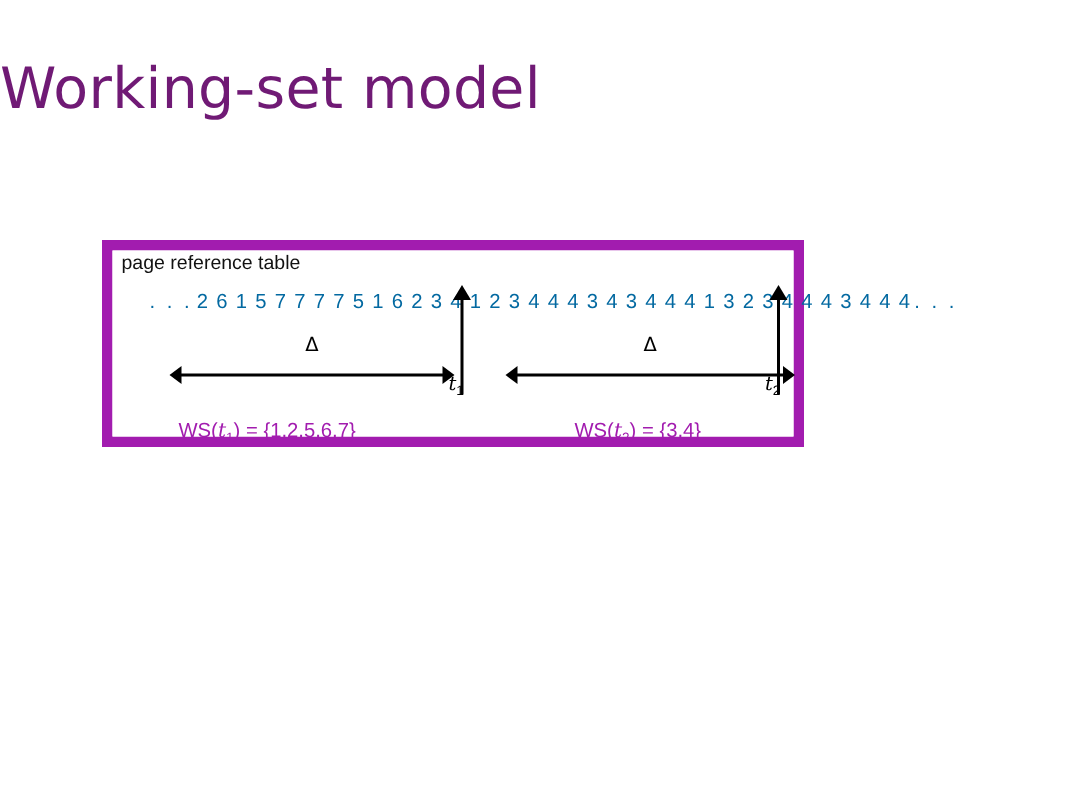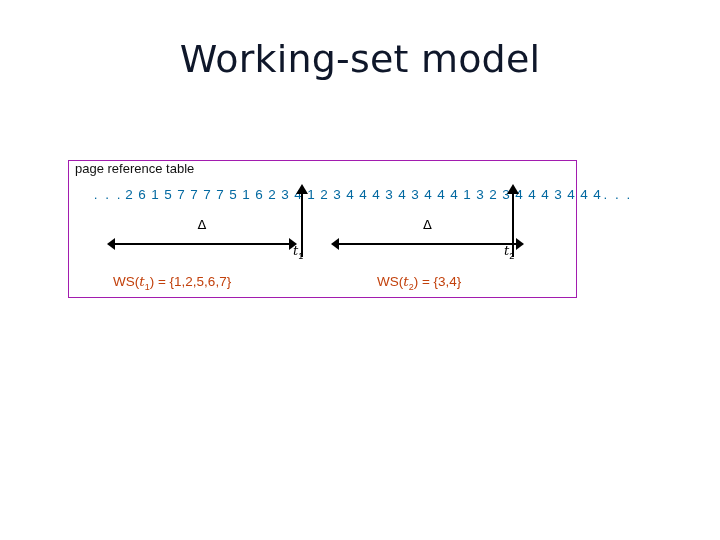--- a/index.html
+++ b/index.html
@@ -15,39 +15,38 @@
     font-family: "Liberation Sans", sans-serif;
     position: relative;
   }
 
   
   .slide-title {
     position: absolute;
     top: 38px;
     left: 0;
     width: 720px;
-    text-align: center;
     font-family: "DejaVu Sans", sans-serif;
     font-size: 38px;
     font-weight: 400;
-    color: #0f172a;
+    color: #701a75;
     letter-spacing: 0.2px;
     line-height: 1.15;
     white-space: nowrap;
   }
 
   
   .figure-frame {
     position: absolute;
     left: 68px;
     top: 160px;
-    width: 509px;
+    width: 468px;
     height: 138px;
     box-sizing: border-box;
-    border: 1px solid #a21caf;
+    border: 7px solid #a21caf;
     background: #ffffff;
   }
   .figure-inner {
     position: absolute;
     left: 0; top: 0; right: 0; bottom: 0;
     background: #ffffff;
   }
 
   
   .prt-label {
@@ -164,21 +163,21 @@
     font-style: normal;
     font-size: 9px;
   }
 
   
   .ws-caption {
     position: absolute;
     top: 112px;
     font-family: "Liberation Sans", sans-serif;
     font-size: 13.5px;
-    color: #c2410c;
+    color: #a21caf;
     white-space: nowrap;
     text-align: center;
   }
   .ws-caption.w1 { left: 44px; }
   .ws-caption.w2 { left: 285px; margin-left: 23px; }
   .ws-caption .var {
     font-family: "DejaVu Serif", serif;
     font-style: italic;
   }
   .ws-caption sub {

